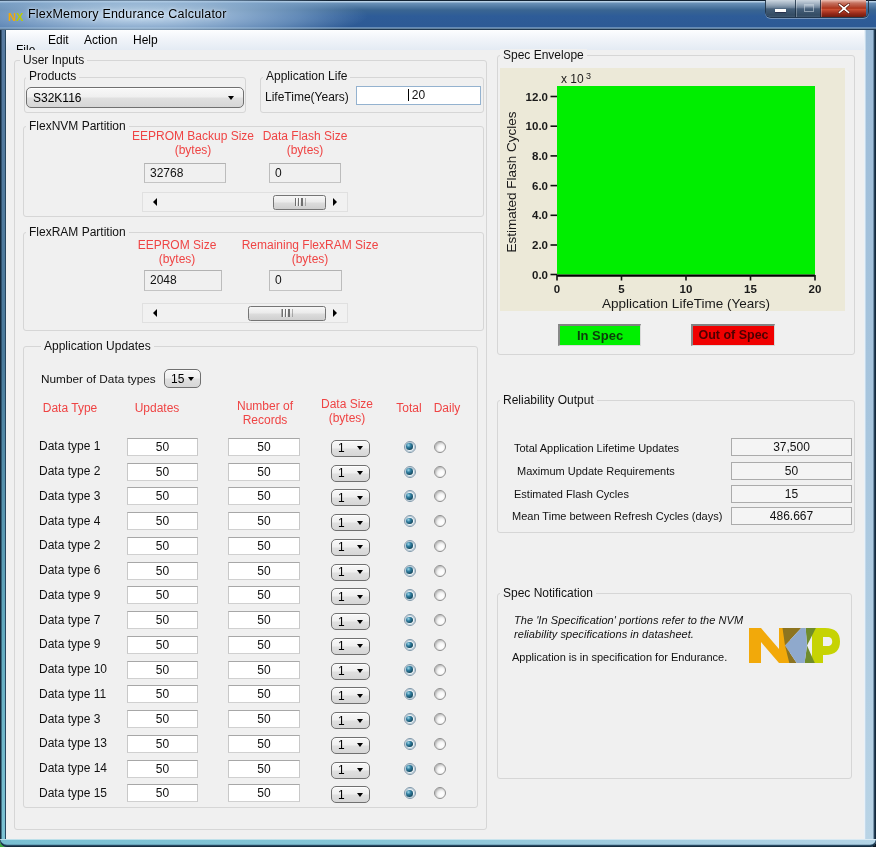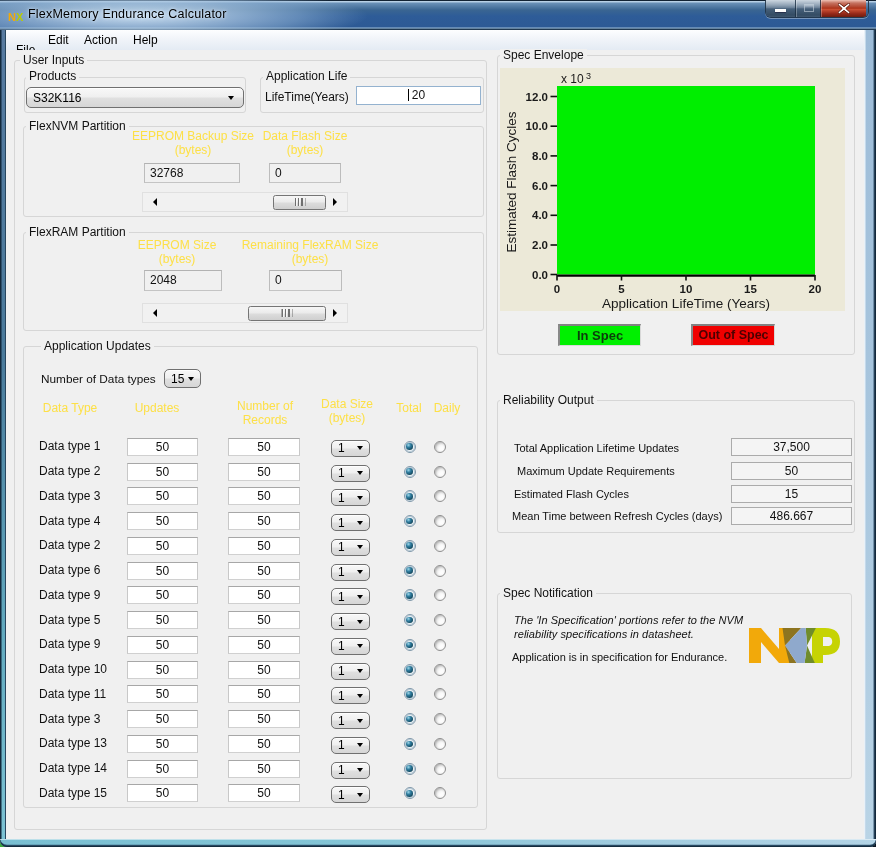--- a/index.html
+++ b/index.html
@@ -66,21 +66,21 @@
  .sb { position:absolute; background:#f1f1f1; border:1px solid #e0e0e0; }
  .sb .thumb { position:absolute; top:1.5px; height:15px; border:1px solid #757575; border-radius:2.5px;
    background:linear-gradient(180deg,#f6f6f6 0%,#ebebeb 45%,#dcdcdc 55%,#cfcfcf 100%); }
  .sb .grip { position:absolute; left:50%; top:50%; transform:translate(-50%,-50%); width:11px; height:8px;
    background:repeating-linear-gradient(90deg, #6f6f6f 0 1.2px, rgba(255,255,255,.7) 1.2px 2px, transparent 2px 3.4px); }
  .sb .la, .sb .ra { position:absolute; top:50%; margin-top:-4px; width:0; height:0;
    border-top:4px solid transparent; border-bottom:4px solid transparent; }
  .sb .la { left:10px; border-right:4.5px solid #000; }
  .sb .ra { right:10px; border-left:4.5px solid #000; }
  .rlbl { position:absolute; font-size:12px; color:#111; }
- .hdr { position:absolute; font-size:12px; color:#fde047; text-align:center; line-height:13.5px; }
+ .hdr { position:absolute; font-size:12px; color:#ef4444; text-align:center; line-height:13.5px; }
  .obox { position:absolute; left:731px; width:121px; height:18px; background:#f4f4f4;
    border:1px solid #ababab; font-size:12px; color:#111; text-align:center; line-height:16px; }
  .olbl { position:absolute; left:514px; font-size:11px; color:#111; }
 </style></head>
 <body>
 <div id="win">
  <div id="titlebar">
    <div id="title-ic"><svg width="17" height="12" viewBox="0 0 17 12">
           <text x="0" y="10" style="font:bold 11px 'Liberation Sans',sans-serif" fill="#f2a90a">N</text>
           <text x="8" y="10" style="font:bold 11px 'Liberation Sans',sans-serif" fill="#b9cc00">X</text>
@@ -123,21 +123,21 @@
  <div class="gb" style="left:260px;top:77px;width:224px;height:36px;"></div>
  <div class="glb" style="left:263px;top:70px;">Application Life</div>
  <div class="lbl" style="left:265px;top:90px;">LifeTime(Years)</div>
  <div class="tb" style="left:356px;top:86px;width:125px;height:19px;border-color:#94b2cf;line-height:17px;text-align:center;">20</div>
  <div class="abs" style="left:408px;top:89px;width:1px;height:12px;background:#000;z-index:3;"></div>
 
  <div class="gb" style="left:23px;top:126px;width:461px;height:91px;"></div>
  <div class="glb" style="left:26px;top:120px;">FlexNVM Partition</div>
  <div class="hdr" style="left:118px;top:130px;width:150px;">EEPROM Backup Size<br>(bytes)</div>
  <div class="hdr" style="left:235px;top:130px;width:140px;">Data Flash Size<br>(bytes)</div>
- <div class="tb gray" style="left:144px;top:163px;width:96px;height:20px;">32768</div>
+ <div class="tb gray" style="left:144px;top:163px;width:82px;height:20px;">32768</div>
  <div class="tb gray" style="left:269px;top:163px;width:72px;height:20px;">0</div>
  <div class="sb" style="left:142px;top:192px;width:206px;height:20px;">
    <span class="la"></span>
       <span class="ra"></span>
    <div class="thumb" style="left:130px;width:53px;">
         <div class="grip"></div>
       </div>
  </div>
 
  <div class="gb" style="left:23px;top:232px;width:461px;height:99px;"></div>
@@ -224,21 +224,21 @@
   <div class="radio off" style="left:434px;top:564.6px;"></div>
   <div class="rlbl" style="left:39px;top:587.9px;">Data type 9</div>
   <div class="tb c" style="left:127px;top:586.4px;width:71px;height:18px;">50</div>
   <div class="tb c" style="left:228px;top:586.4px;width:72px;height:18px;">50</div>
   <div class="combo sm" style="left:331px;top:588.4px;width:39px;height:17px;">
       <span class="cv">1</span>
       <span class="arr"></span>
     </div>
   <div class="radio on" style="left:403.5px;top:589.4px;"></div>
   <div class="radio off" style="left:434px;top:589.4px;"></div>
-  <div class="rlbl" style="left:39px;top:612.6px;">Data type 5</div>
+  <div class="rlbl" style="left:39px;top:612.6px;">Data type 7</div>
   <div class="tb c" style="left:127px;top:611.1px;width:71px;height:18px;">50</div>
   <div class="tb c" style="left:228px;top:611.1px;width:72px;height:18px;">50</div>
   <div class="combo sm" style="left:331px;top:613.1px;width:39px;height:17px;">
       <span class="cv">1</span>
       <span class="arr"></span>
     </div>
   <div class="radio on" style="left:403.5px;top:614.1px;"></div>
   <div class="radio off" style="left:434px;top:614.1px;"></div>
   <div class="rlbl" style="left:39px;top:637.4px;">Data type 9</div>
   <div class="tb c" style="left:127px;top:635.9px;width:71px;height:18px;">50</div>

